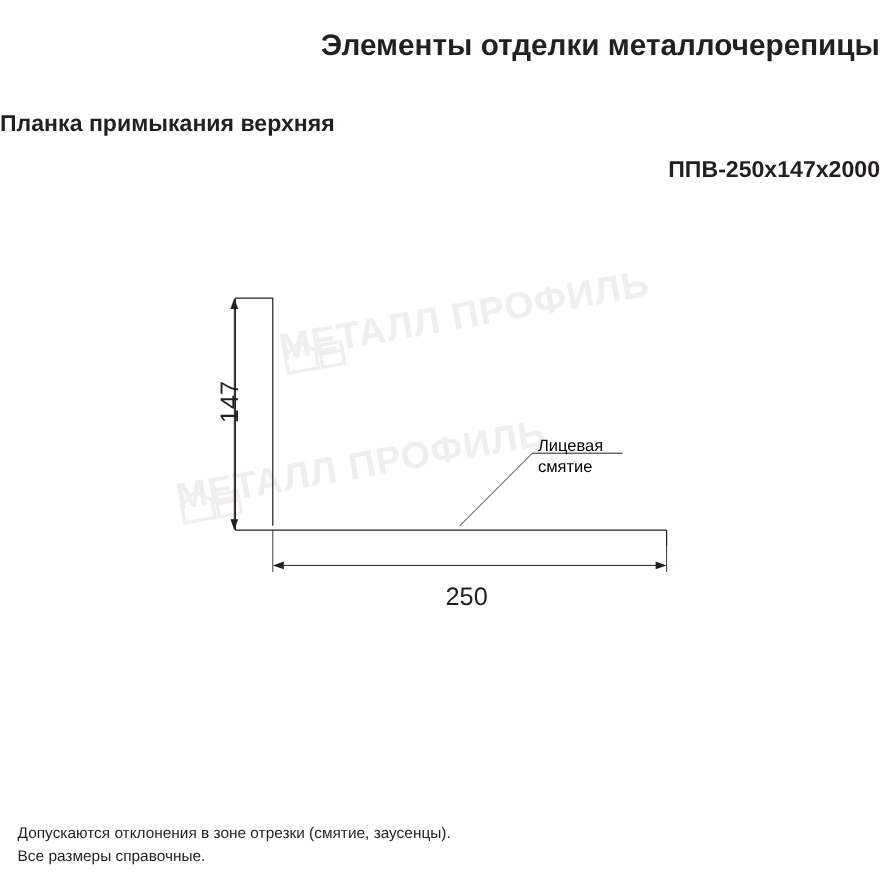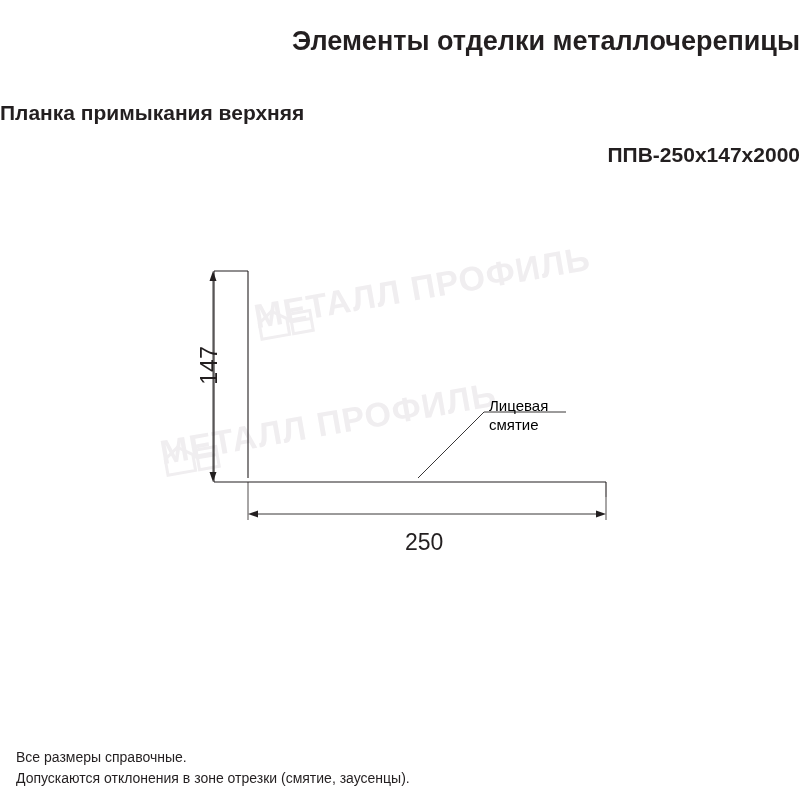--- a/index.html
+++ b/index.html
@@ -171,17 +171,17 @@
     </g>
   </svg>
 
   <div class="dim-label dim-147">147</div>
   <div class="dim-label dim-250">250</div>
 
   <div class="callout-label callout-l1">Лицевая</div>
   <div class="callout-label callout-l2">смятие</div>
 
   <div class="footnotes">
+    <span class="footnote-line">Допускаются отклонения в зоне отрезки (смятие, заусенцы).</span>
     <span class="footnote-line">Все размеры справочные.</span>
-    <span class="footnote-line">Допускаются отклонения в зоне отрезки (смятие, заусенцы).</span>
   </div>
 
 </div>
 
 </body></html>

